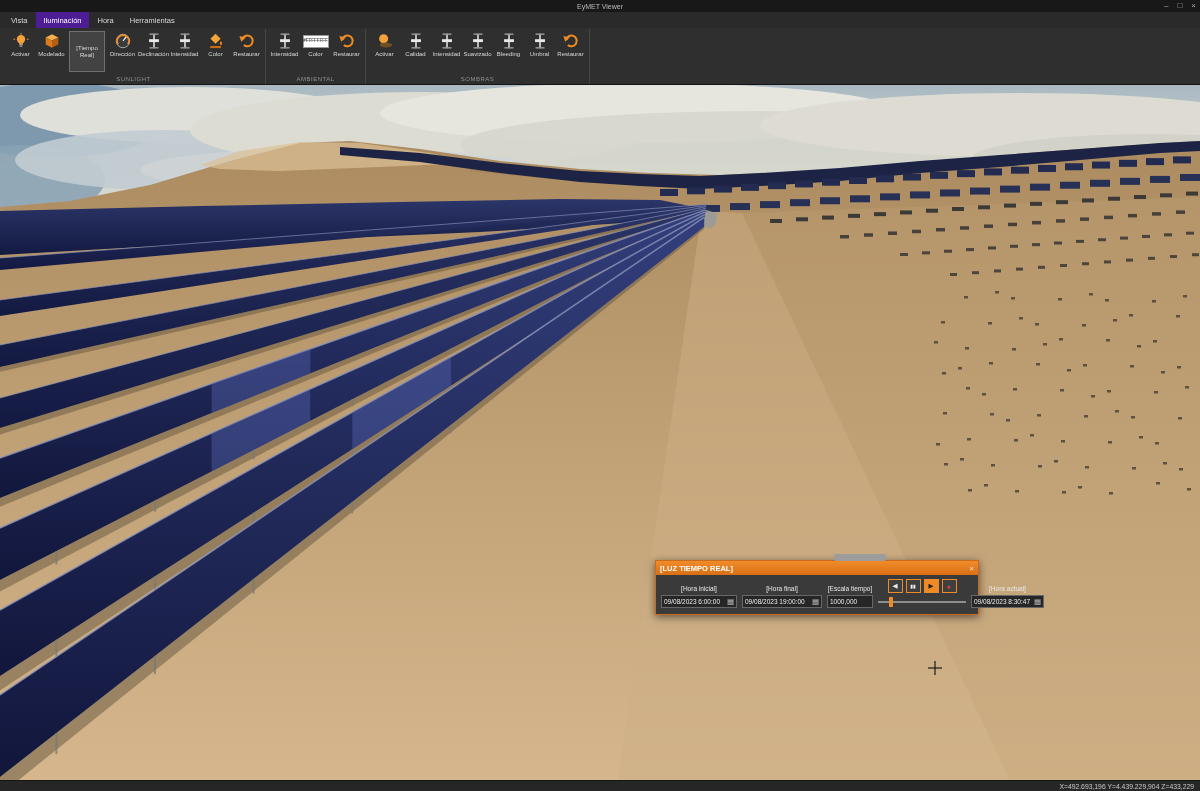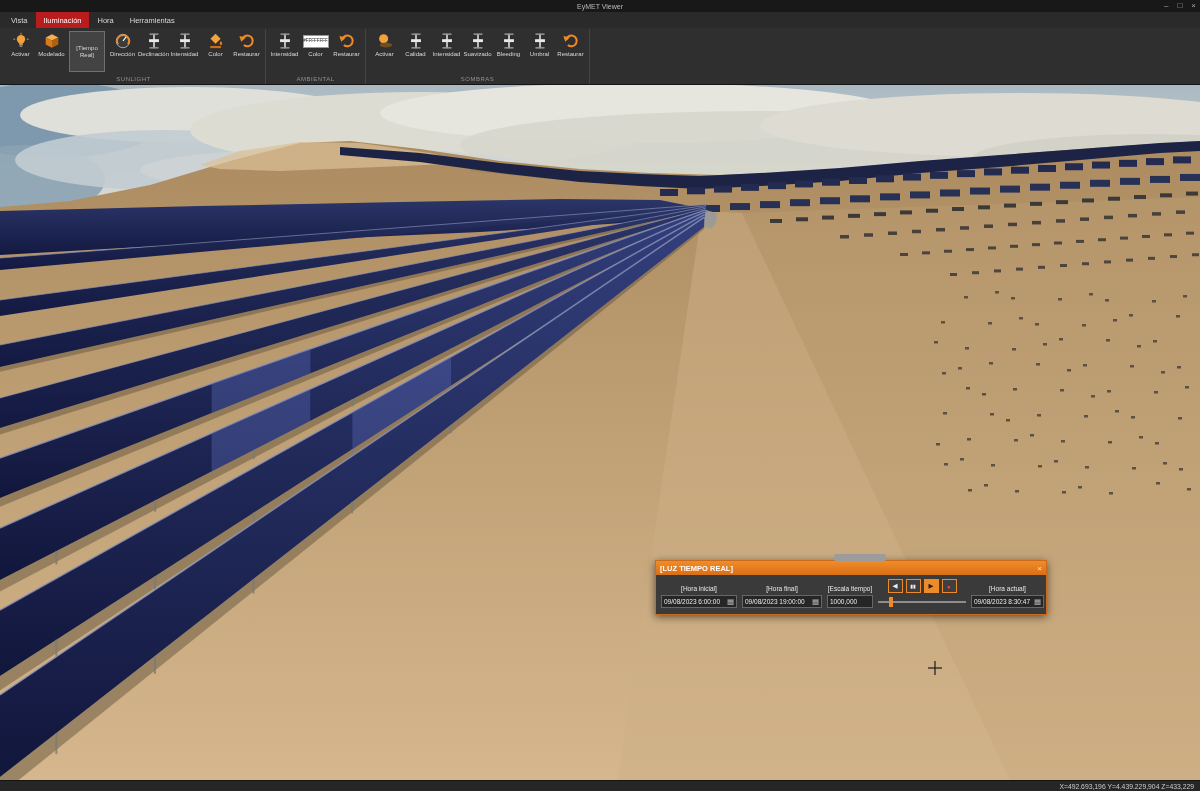--- a/index.html
+++ b/index.html
@@ -10,21 +10,21 @@
   .titlebar{position:absolute;top:0;left:0;width:1200px;height:12px;background:#181818;
     display:flex;align-items:center;justify-content:center;color:#b9b9b9;font-size:7px;}
   .win-controls{position:absolute;right:4px;top:0;height:12px;display:flex;gap:9px;
     align-items:center;color:#aaa;font-size:8px;line-height:12px;}
   .win-controls span{cursor:default;}
 
   
   .menubar{position:absolute;top:12px;left:0;width:1200px;height:16px;background:#2a2a2a;
     display:flex;align-items:stretch;padding-left:3px;box-sizing:border-box;}
   .menu-tab{padding:3px 8px 2px;font-size:7.5px;color:#d8d8d8;display:flex;align-items:center;}
-  .menu-tab.active{background:#b91c1c;color:#fff;}
+  .menu-tab.active{background:#4c1d95;color:#fff;}
 
   
   .ribbon{position:absolute;top:28px;left:0;width:1200px;height:57px;background:#2f2f2f;
     border-bottom:1px solid #151515;display:flex;box-sizing:border-box;padding:1px 0 0 2px;}
   .rgroup{display:flex;flex-direction:column;border-right:1px solid #454545;padding:0 3px;}
   .ritems{display:flex;align-items:flex-start;flex:1;}
   .rlabel{font-size:6px;color:#909090;text-align:center;padding:0 0 2px;letter-spacing:.5px;}
   .rbtn{display:flex;flex-direction:column;align-items:center;width:31px;padding:2px 0 1px;
     color:#d9d9d9;font-size:6px;text-align:center;line-height:1.15;cursor:default;}
   .rbtn .ic{width:20px;height:20px;display:flex;align-items:center;justify-content:center;}
@@ -33,21 +33,21 @@
     justify-content:center;margin:2px 2px 0;}
   .swatch{width:24px;height:11px;background:#ffffff;border:1px solid #999;display:flex;
     align-items:center;justify-content:center;}
   .swatch span{font-size:4.5px;color:#222;}
 
   
   #viewport{position:absolute;top:85px;left:0;width:1200px;height:695px;background:#8d959c;}
   #viewport svg{position:absolute;top:0;left:0;}
 
   
-  .float-panel{position:absolute;left:655px;top:560px;width:392px;background:#3a3a3a;
+  .float-panel{position:absolute;left:655px;top:560px;width:324px;background:#3a3a3a;
     border:1px solid #c96a1c;box-shadow:0 2px 8px rgba(0,0,0,.55);box-sizing:border-box;}
   .fp-handle{position:absolute;top:-7px;left:178px;width:52px;height:7px;background:#9c9c9c;
     border-radius:2px;}
   .fp-header{height:14px;background:linear-gradient(#f08c2a,#d96f15);color:#fff;font-size:7.5px;
     font-weight:bold;display:flex;align-items:center;justify-content:space-between;padding:0 4px;}
   .fp-close{font-weight:normal;color:#fff;font-size:8px;opacity:.85;}
   .fp-body{display:flex;align-items:flex-end;padding:4px 5px 6px;gap:5px;}
   .fp-col{display:flex;flex-direction:column;align-items:center;gap:3px;}
   .fp-lab{font-size:6.5px;color:#e9e9e9;white-space:nowrap;}
   .fp-field{height:13px;background:#262626;border:1px solid #676767;color:#ececec;font-size:6.5px;

